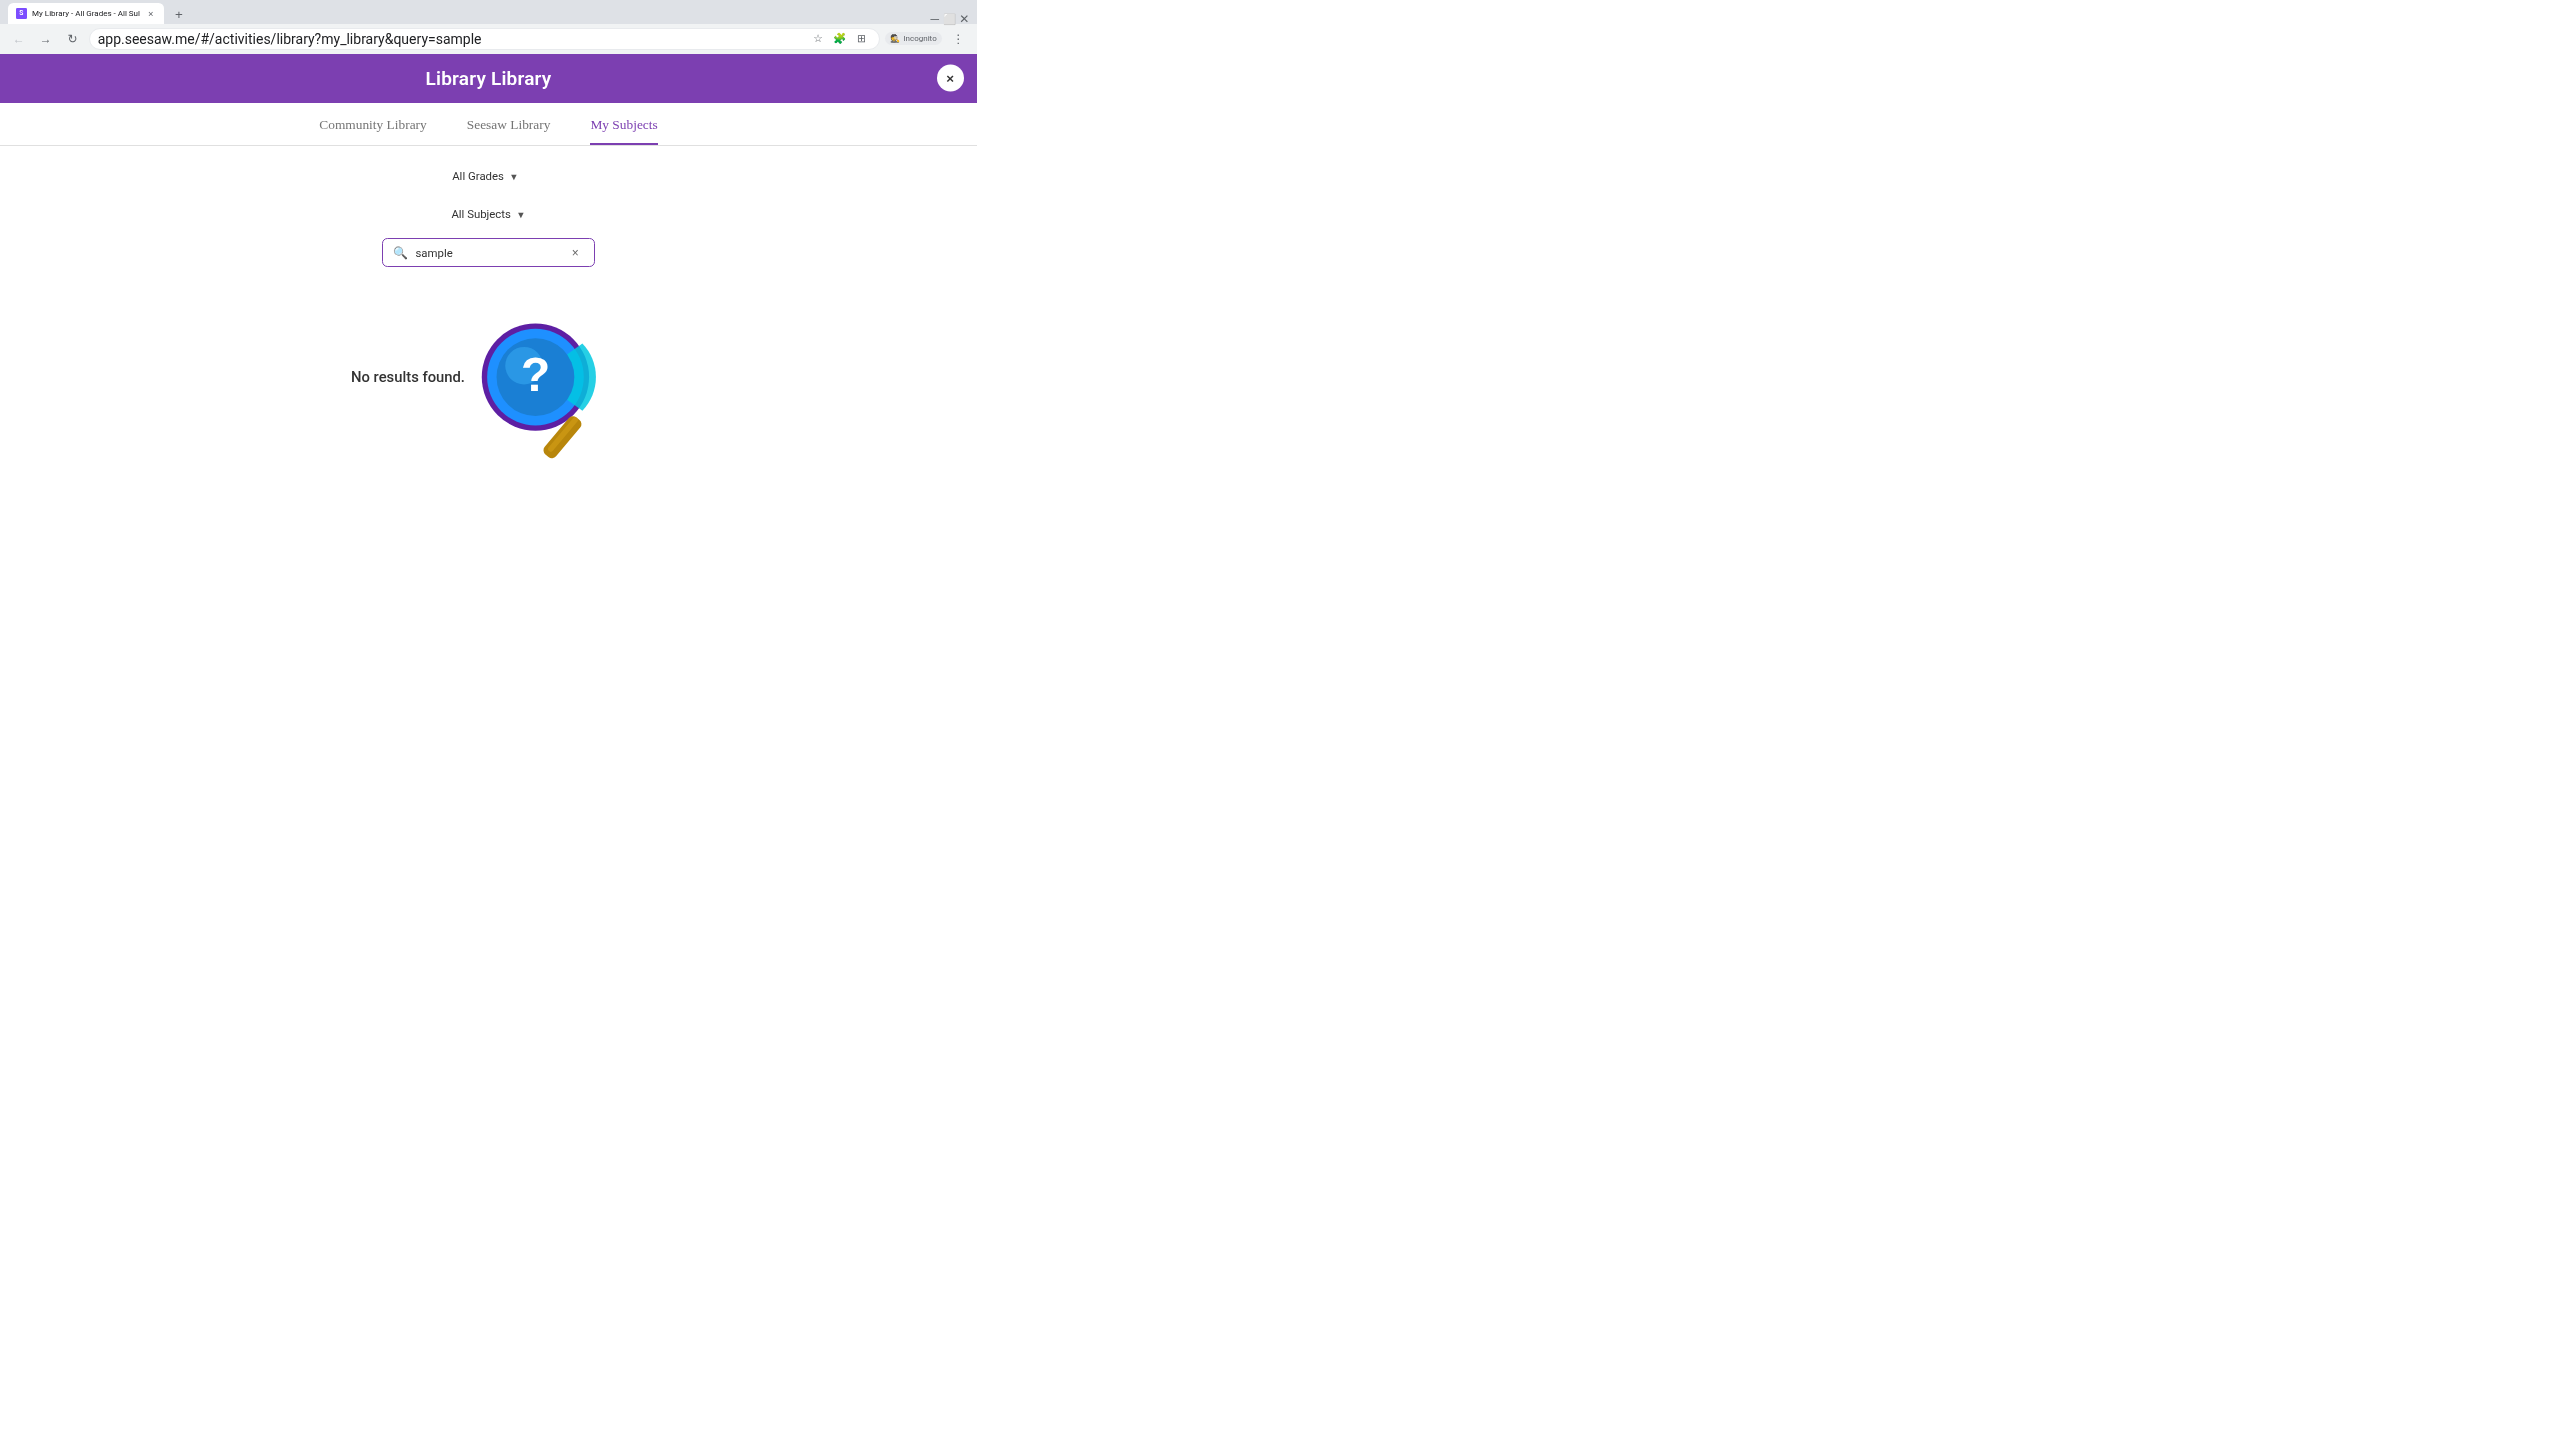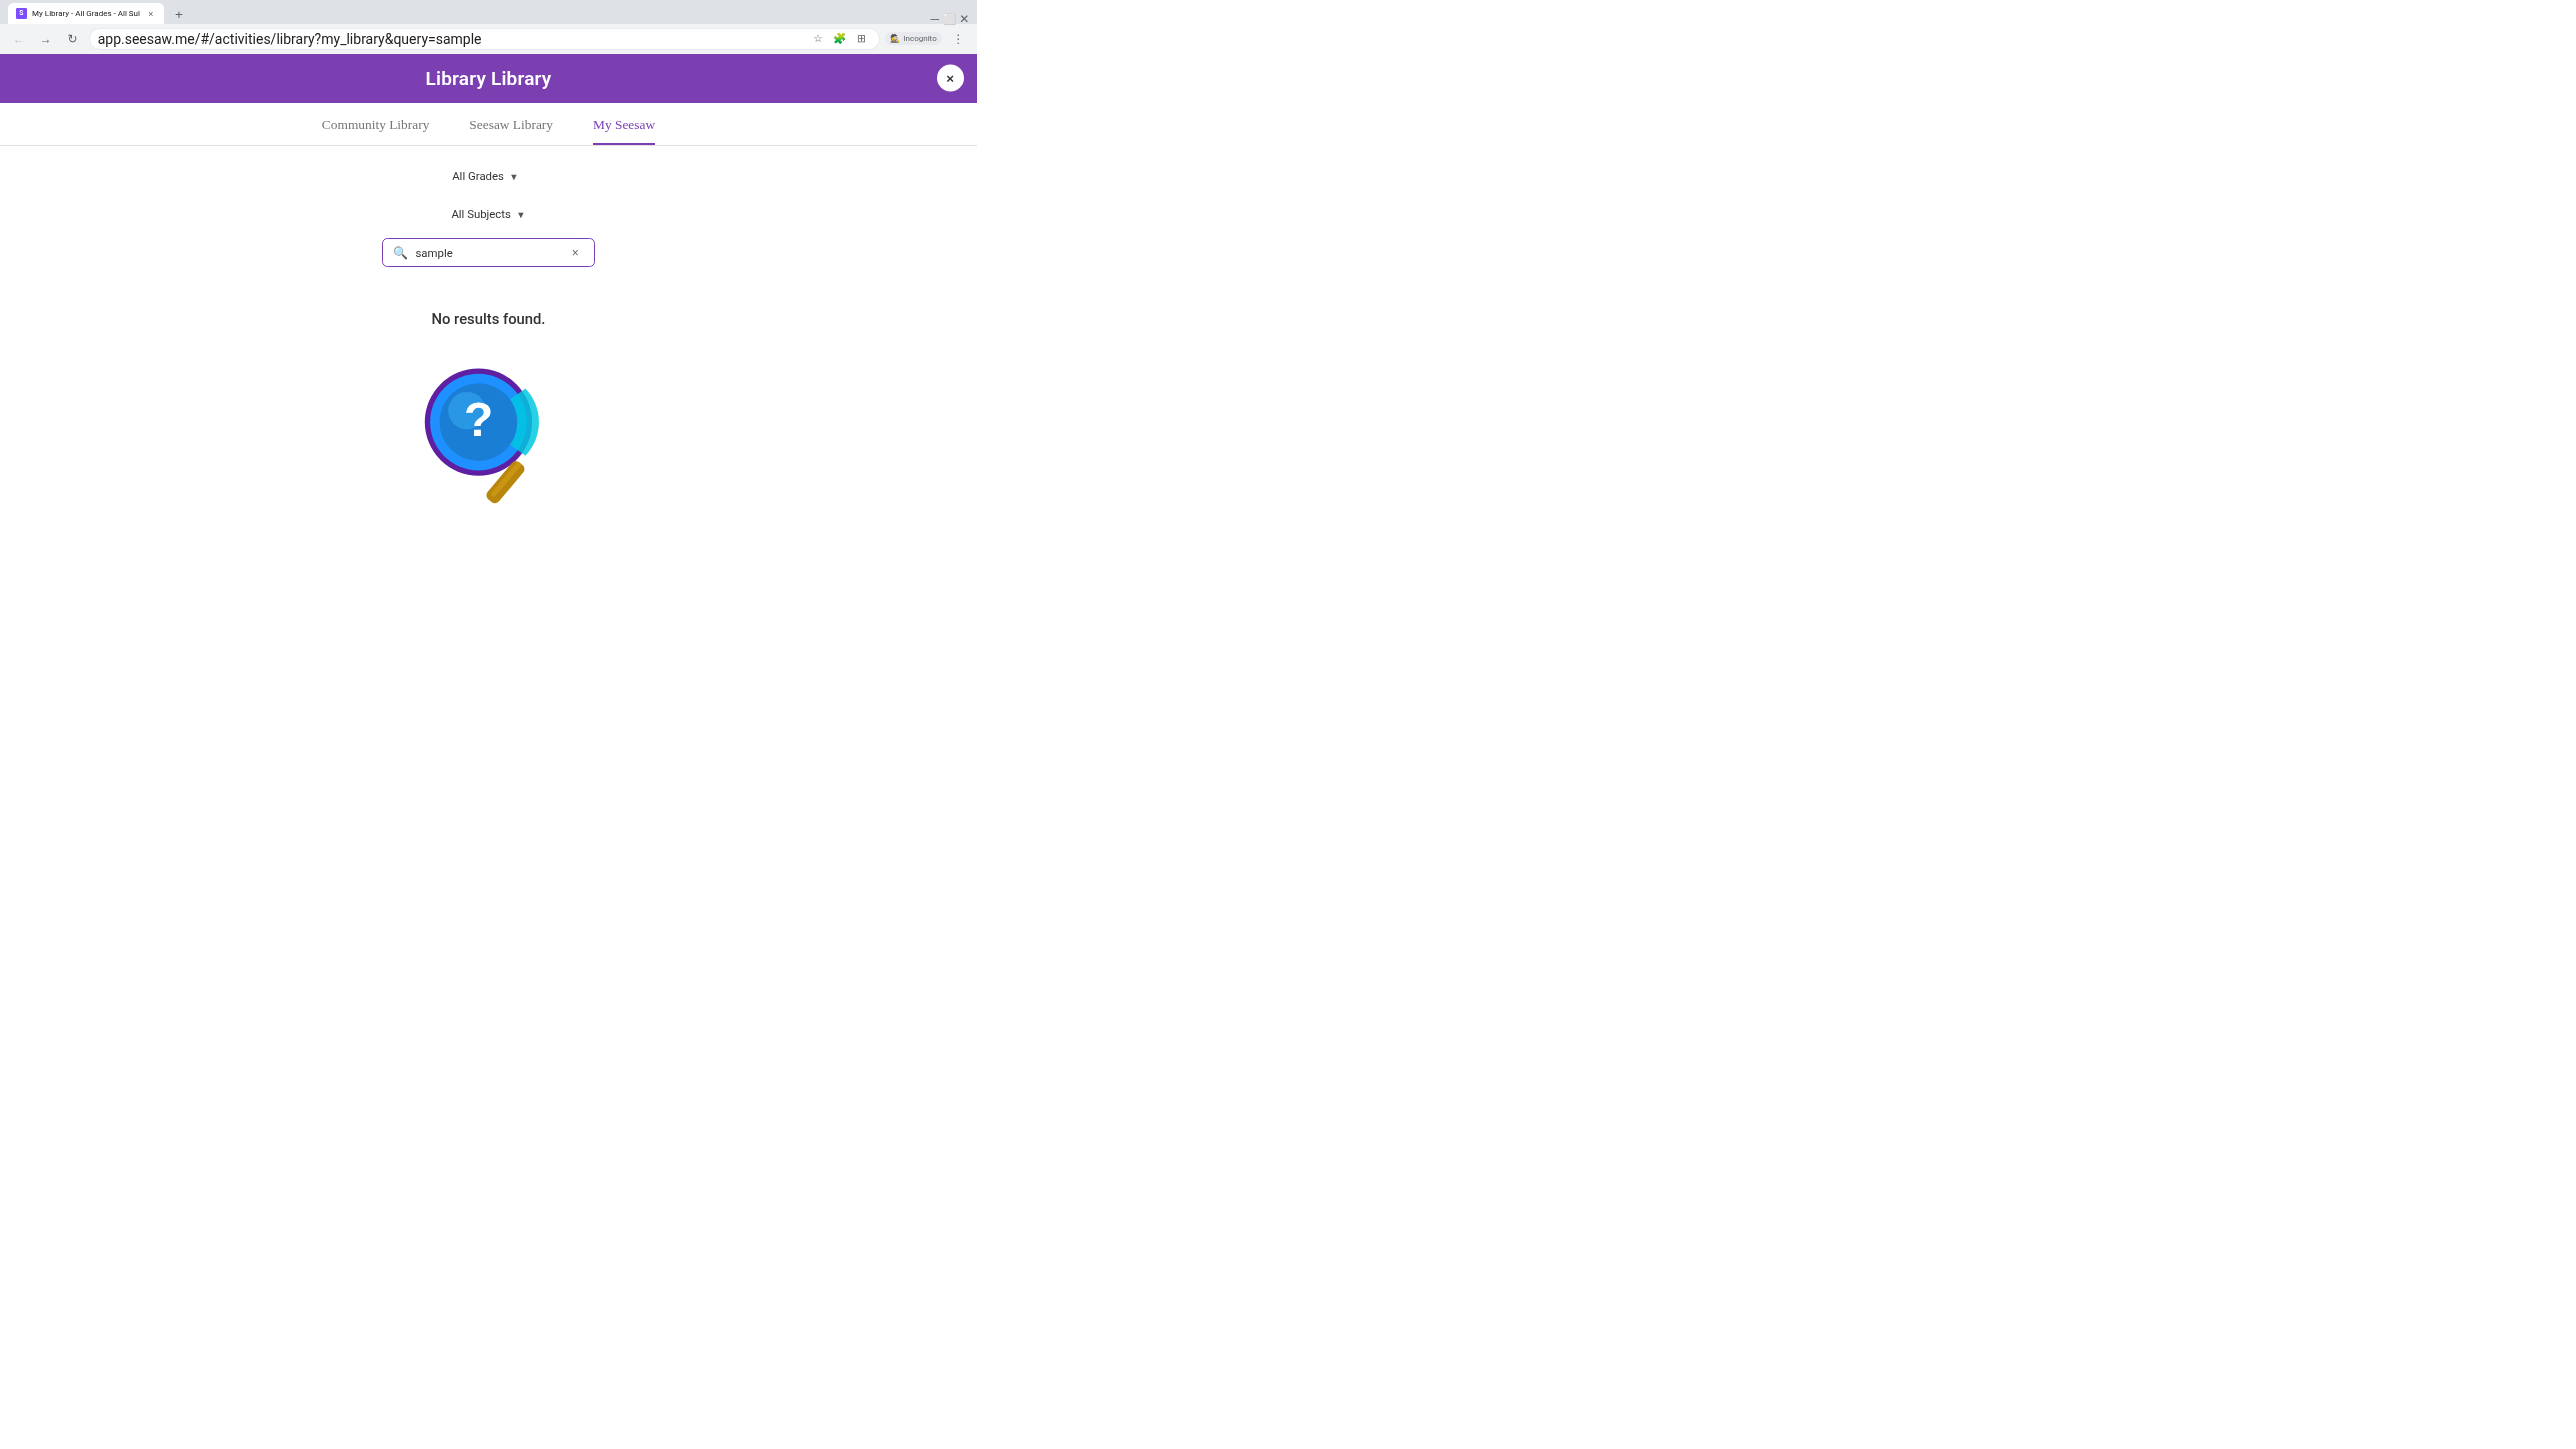--- a/index.html
+++ b/index.html
@@ -337,21 +337,21 @@
       display: flex;
       align-items: center;
       justify-content: center;
       width: 16px;
       height: 16px;
     }
 
     
     .no-results-section {
       display: flex;
-      flex-direction: column;
+      flex-direction: row;
       align-items: center;
       justify-content: center;
       padding: 27px 0;
     }
 
     .no-results-text {
       font-size: 14.8px;
       color: #333;
       font-weight: 500;
       margin-bottom: 27px;
@@ -418,21 +418,21 @@
 <div class="app-content">
 
   <div class="resource-library-header">
     <h1 class="header-title">Library Library</h1>
     <button class="close-button">×</button>
   </div>
 
   <div class="library-tabs">
     <button class="lib-tab">Community Library</button>
     <button class="lib-tab">Seesaw Library</button>
-    <button class="lib-tab active">My Seesaw</button>
+    <button class="lib-tab active">My Subjects</button>
   </div>
 
   <div class="filters-row">
     <button class="filter-dropdown">
       <span>All Grades</span>
       <span class="chevron">▼</span>
     </button>
 
     <button class="filter-dropdown">
       <span>All Subjects</span>

